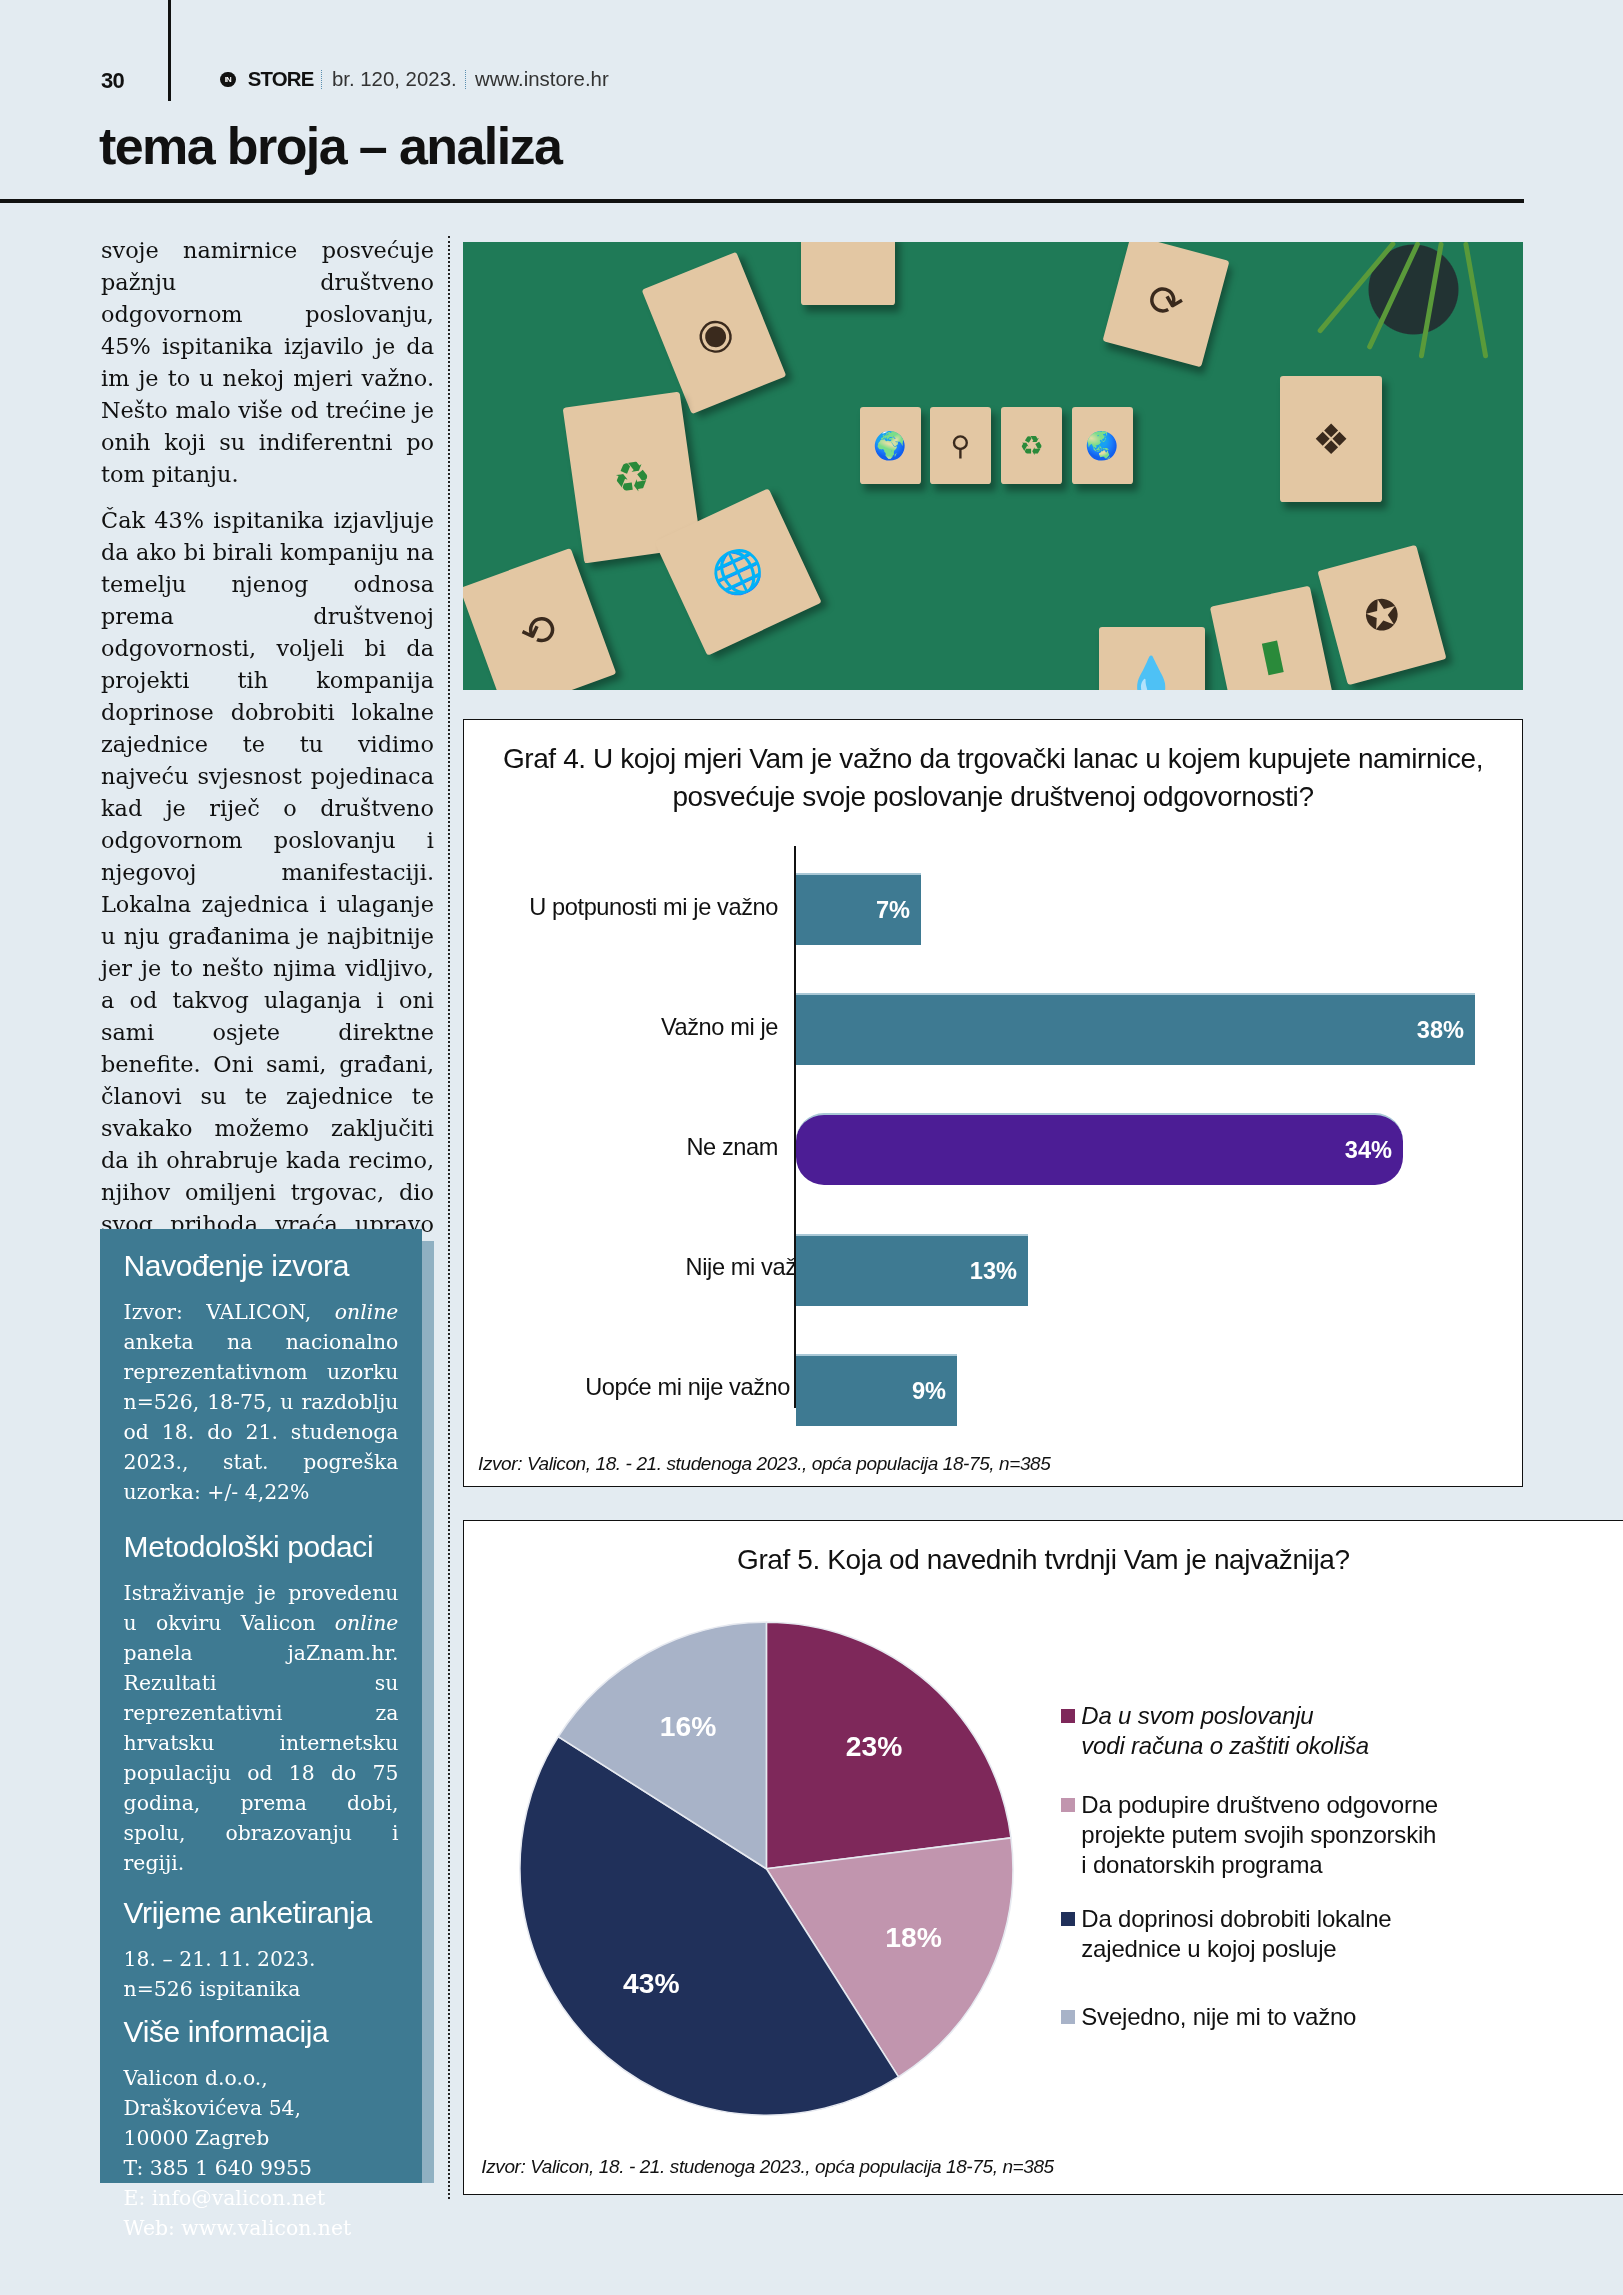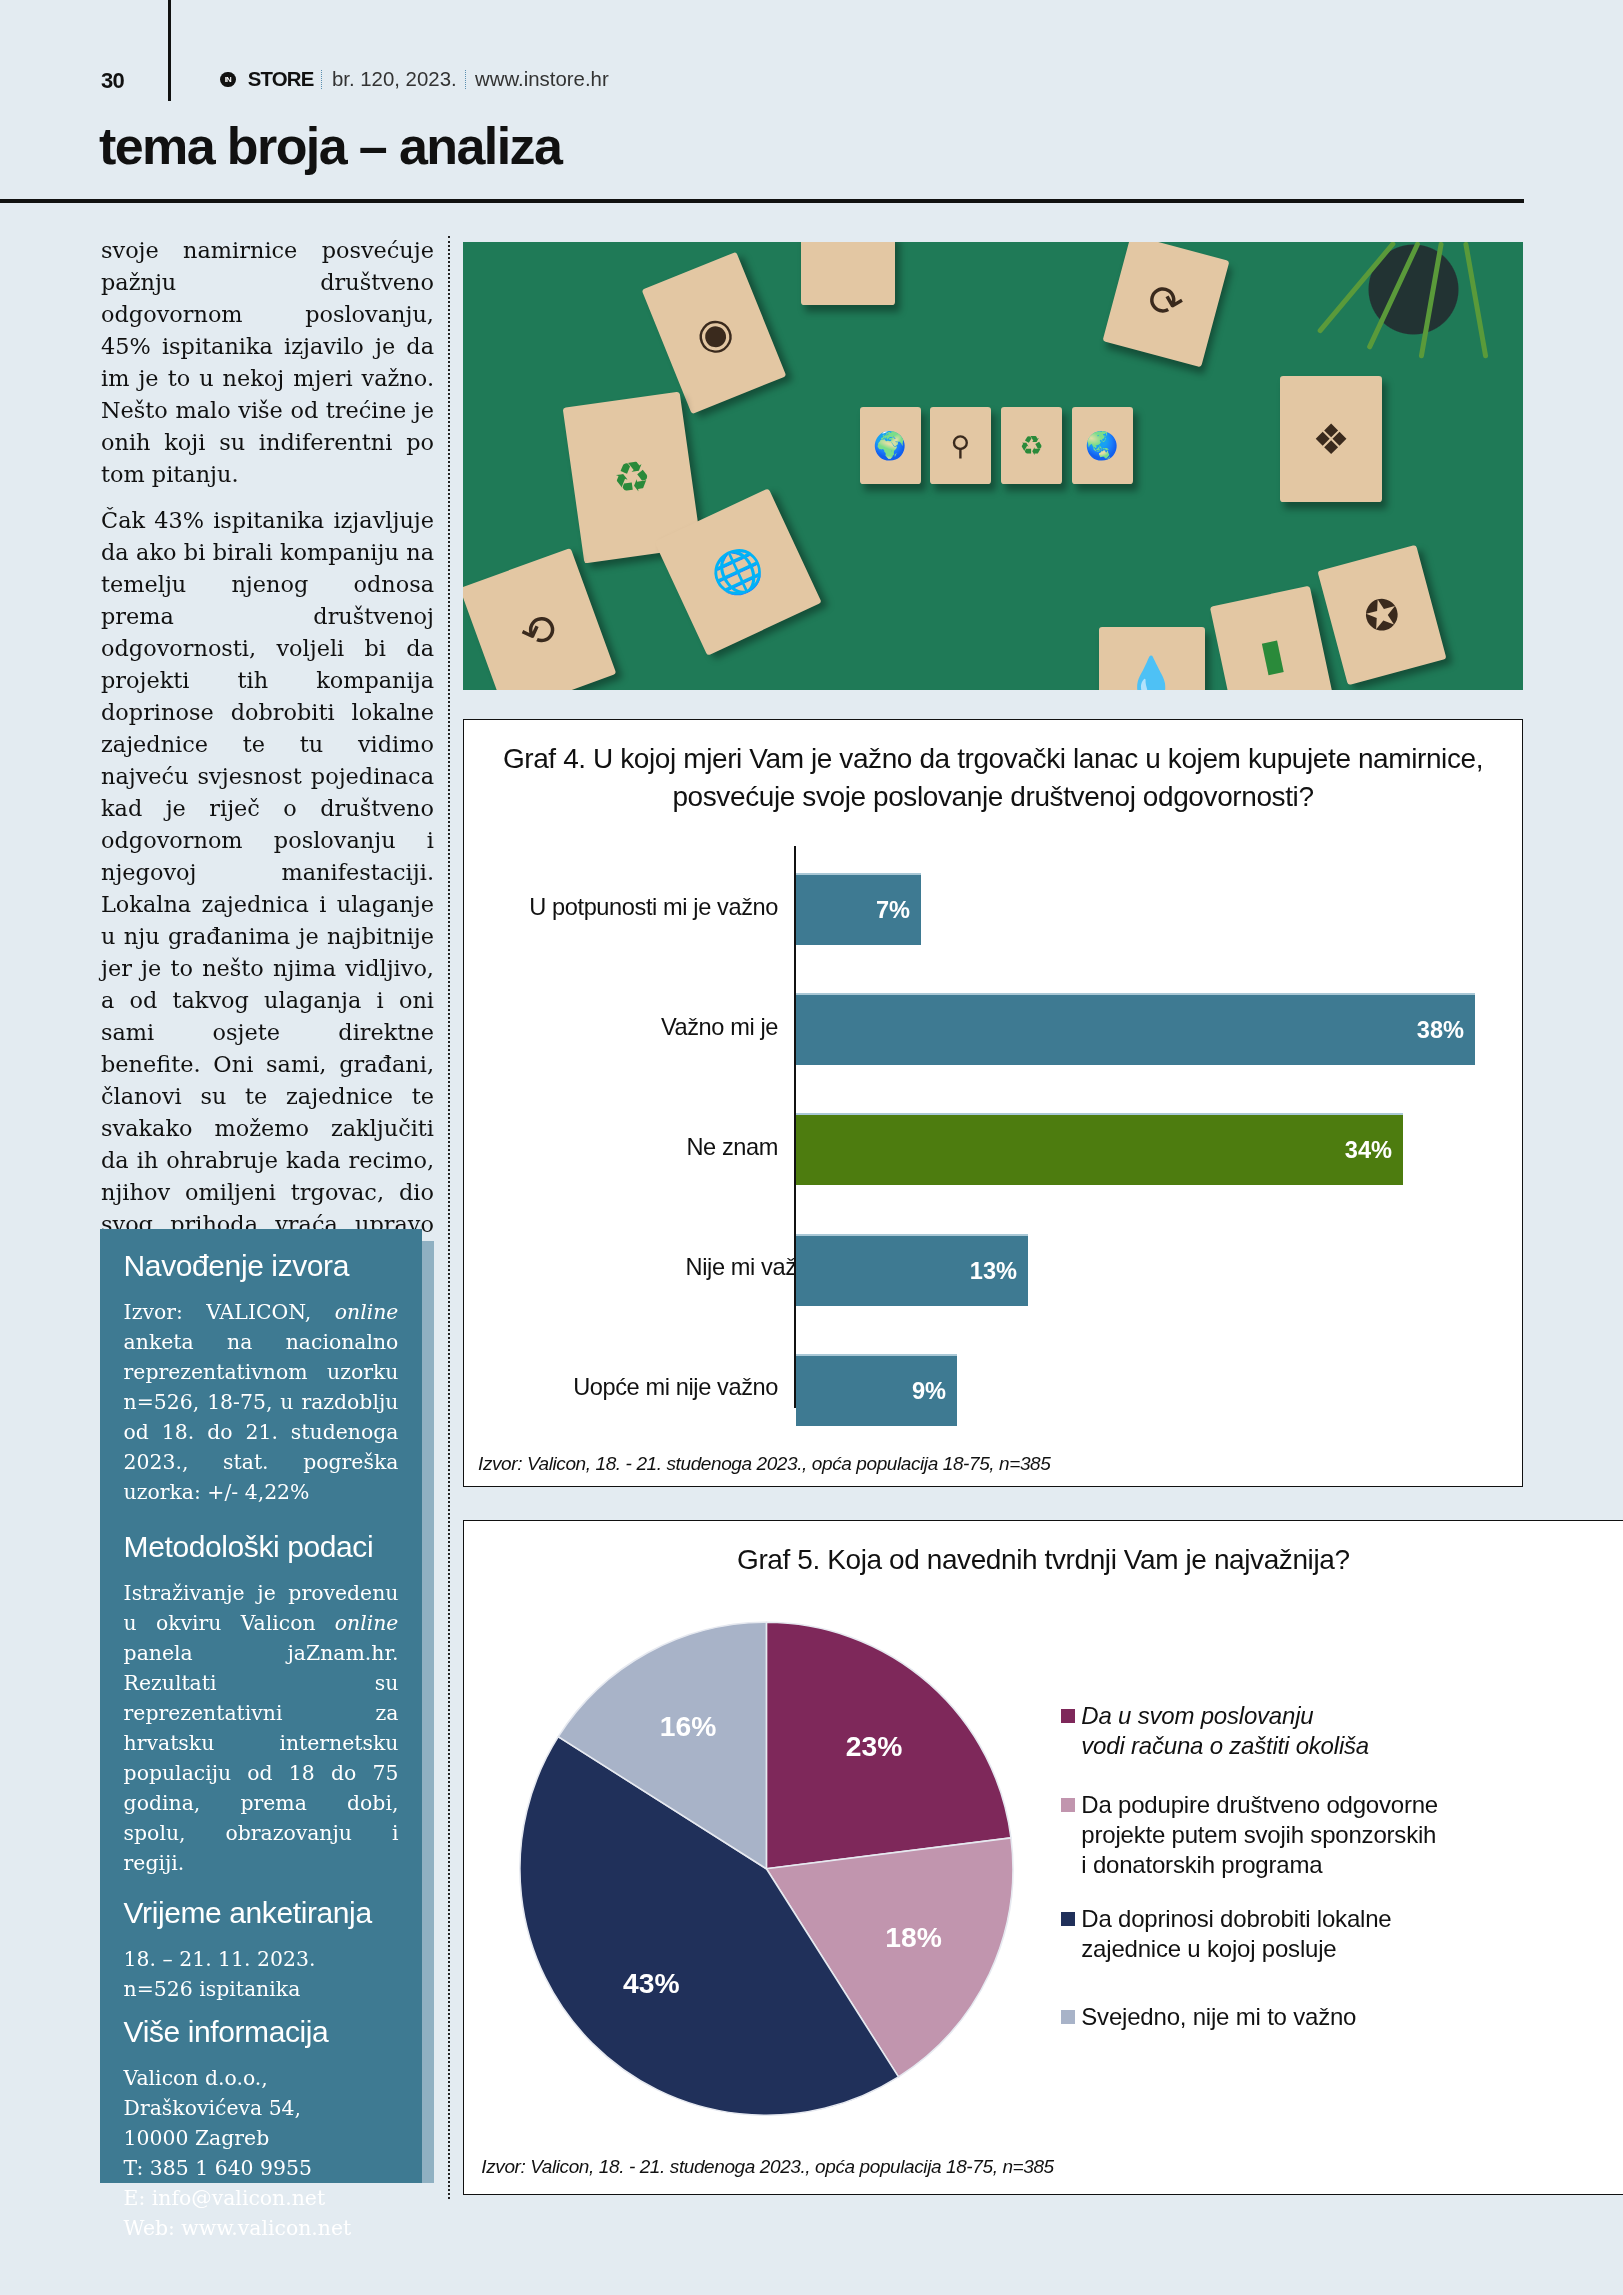--- a/index.html
+++ b/index.html
@@ -139,28 +139,28 @@
   <div id="bar-rows">
       <div class="bar-label" style="top: 174px; right: auto; left: 0px; width: 314px;">U potpunosti mi je važno</div>
       <div class="bar" style="top: 153px; width: 125px; background: rgb(62, 122, 146);">
         <span class="bar-value">7%</span>
       </div>
       <div class="bar-label" style="top: 294px; right: auto; left: 0px; width: 314px;">Važno mi je</div>
       <div class="bar" style="top: 273px; width: 679px; background: rgb(62, 122, 146); padding-left: 6px;">
         <span class="bar-value">38%</span>
       </div>
       <div class="bar-label" style="top: 414px; right: auto; left: 0px; width: 314px;">Ne znam</div>
-      <div class="bar" style="top: 393px; width: 607px; background: #4d7c0f;">
+      <div class="bar" style="top: 393px; width: 607px; background: #4c1d95; border-radius: 28px;">
         <span class="bar-value">34%</span>
       </div>
       <div class="bar-label" style="top: 534px; right: auto; left: 0px; width: 314px; margin-left: 44px;">Nije mi važno</div>
       <div class="bar" style="top: 514px; width: 232px; background: rgb(62, 122, 146);">
         <span class="bar-value">13%</span>
       </div>
-      <div class="bar-label" style="top: 654px; right: auto; left: 0px; width: 314px;">Uopće mi nije važno</div>
+      <div class="bar-label" style="top: 654px; right: auto; left: 0px; width: 314px; padding-left: 12px;">Uopće mi nije važno</div>
       <div class="bar" style="top: 634px; width: 161px; background: rgb(62, 122, 146);">
         <span class="bar-value">9%</span>
       </div>
     </div>
   <div class="chart-source" style="top:733px">Izvor: Valicon, 18. - 21. studenoga 2023., opća populacija 18-75, n=385</div>
 </div>
 
 <div class="chart-box" id="pie-box">
   <div class="chart-title" style="top:20.4px;left:-15.7px">Graf 5. Koja od navednih tvrdnji Vam je najvažnija?</div>
   <svg id="pie-svg" width="1057" height="672" viewBox="0 0 1346 856">

